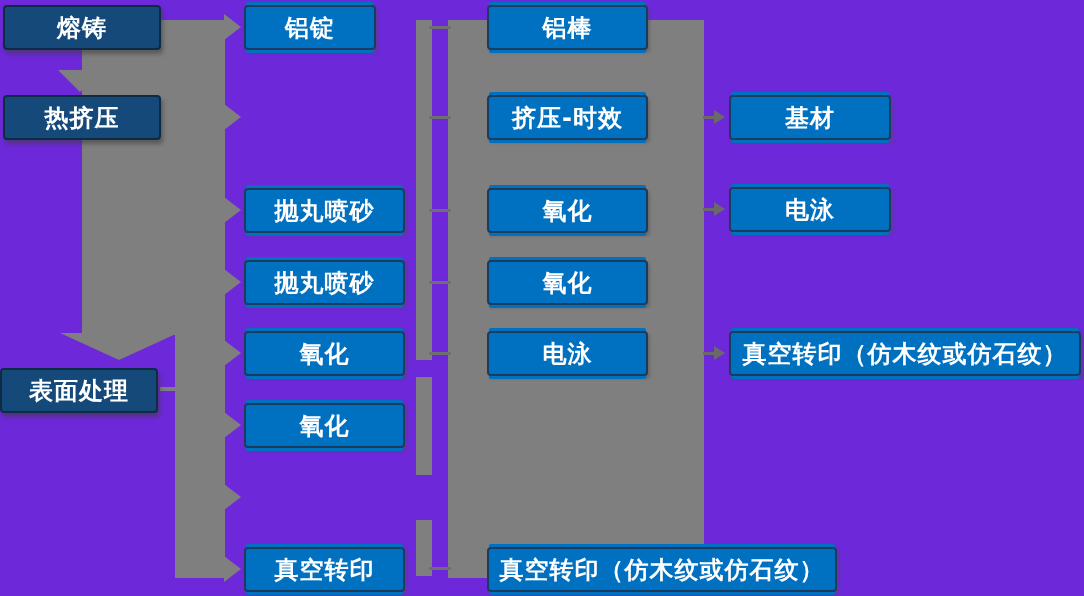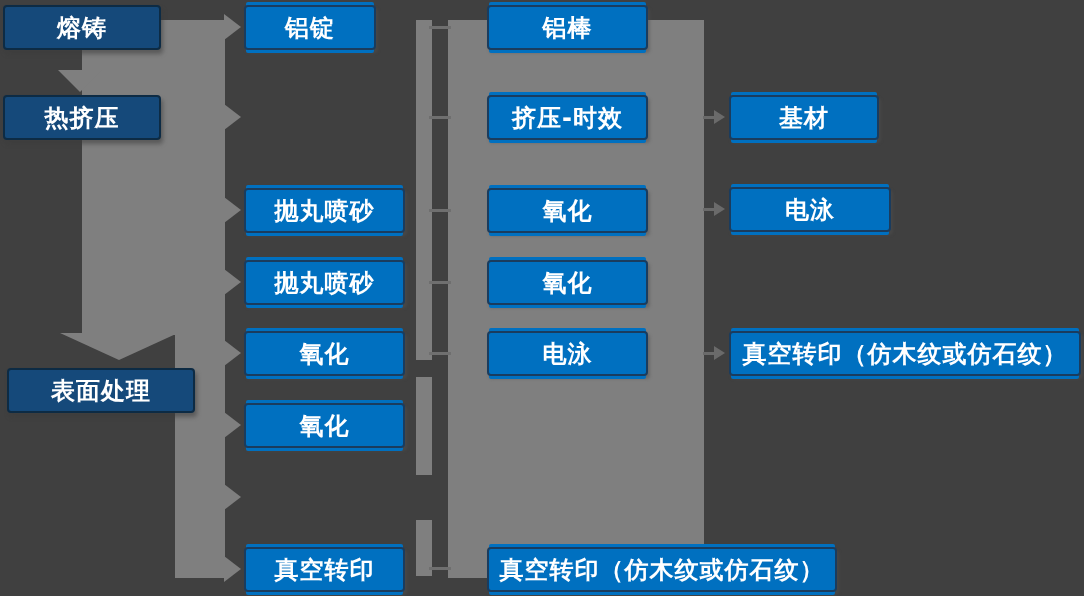--- a/index.html
+++ b/index.html
@@ -1,17 +1,17 @@
 <!DOCTYPE html>
 <html><head>
 <meta charset="utf-8">
 <style>
   html,body{margin:0;padding:0;background:#ffffff;}
   body{font-family:"DejaVu Sans","Liberation Sans",sans-serif;}
-  #canvas{position:relative;width:1084px;height:596px;background:#404040;overflow:hidden;}
+  #canvas{position:relative;width:1084px;height:596px;background:#6d28d9;overflow:hidden;}
 
   
   .gray{position:absolute;background:#7F7F7F;}
   .tick{position:absolute;background:#6F6F6F;height:3px;}
   .shaft{position:absolute;background:#6A6A6A;height:3px;}
   .tri{position:absolute;width:0;height:0;}
   .tri-r{border-top:13px solid transparent;border-bottom:13px solid transparent;border-left:17px solid #7F7F7F;}
   .tri-r-sm{border-top:7px solid transparent;border-bottom:7px solid transparent;border-left:11px solid #6A6A6A;}
   .tri-d-sm{border-left:22px solid transparent;border-right:22px solid transparent;border-top:22px solid #7F7F7F;}
   .tri-d-lg{border-left:59px solid transparent;border-right:59px solid transparent;border-top:27px solid #7F7F7F;}
@@ -67,33 +67,33 @@
 
   <div class="shaft" style="left:703px;top:116px;width:12px;"></div>
   <div class="tri tri-r-sm" style="left:714px;top:110px;"></div>
   <div class="shaft" style="left:703px;top:208px;width:12px;"></div>
   <div class="tri tri-r-sm" style="left:714px;top:202px;"></div>
   <div class="shaft" style="left:703px;top:352px;width:12px;"></div>
   <div class="tri tri-r-sm" style="left:714px;top:346px;"></div>
 
   <div class="node dark" style="left:3px;top:5px;width:158px;">熔铸</div>
   <div class="node dark" style="left:3px;top:95px;width:158px;">热挤压</div>
-  <div class="node dark" style="left:7px;top:368px;width:188px;">表面处理</div>
+  <div class="node dark" style="left:0;top:368px;width:158px;">表面处理</div>
 
   <div class="node bright" style="left:244px;top:5px;width:132px;">铝锭</div>
   <div class="node bright" style="left:244px;top:188px;width:161px;">抛丸喷砂</div>
   <div class="node bright" style="left:244px;top:260px;width:161px;">抛丸喷砂</div>
   <div class="node bright" style="left:244px;top:331px;width:161px;">氧化</div>
   <div class="node bright" style="left:244px;top:403px;width:161px;">氧化</div>
   <div class="node bright" style="left:244px;top:547px;width:161px;">真空转印</div>
 
   <div class="node bright" style="left:487px;top:5px;width:161px;">铝棒</div>
   <div class="node bright" style="left:487px;top:95px;width:161px;">挤压-时效</div>
   <div class="node bright" style="left:487px;top:188px;width:161px;">氧化</div>
   <div class="node bright" style="left:487px;top:260px;width:161px;">氧化</div>
   <div class="node bright" style="left:487px;top:331px;width:161px;">电泳</div>
   <div class="node bright" style="left:487px;top:547px;width:350px;">真空转印（仿木纹或仿石纹）</div>
 
-  <div class="node bright" style="left:729px;top:95px;width:150px;">基材</div>
+  <div class="node bright" style="left:729px;top:95px;width:162px;">基材</div>
   <div class="node bright" style="left:729px;top:187px;width:162px;">电泳</div>
   <div class="node bright" style="left:729px;top:331px;width:352px;">真空转印（仿木纹或仿石纹）</div>
 
 </div>
 
 </body></html>

